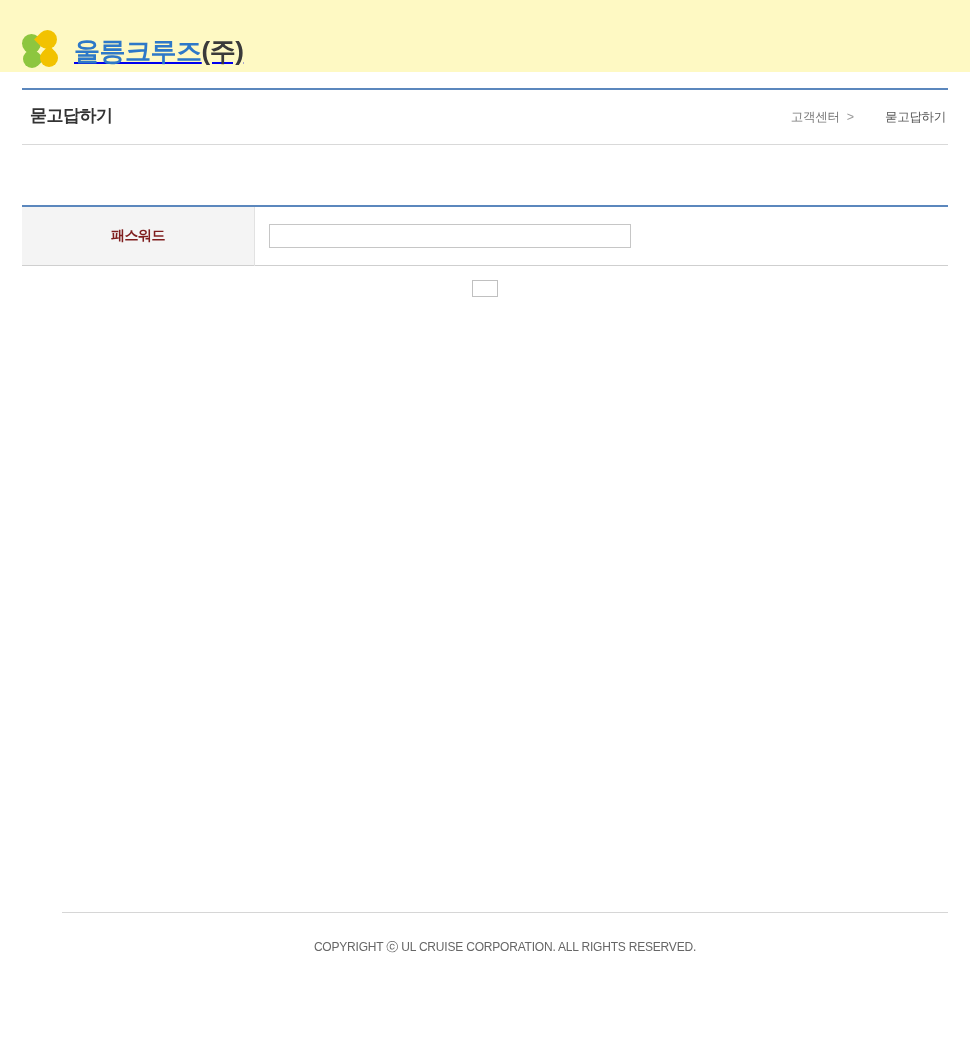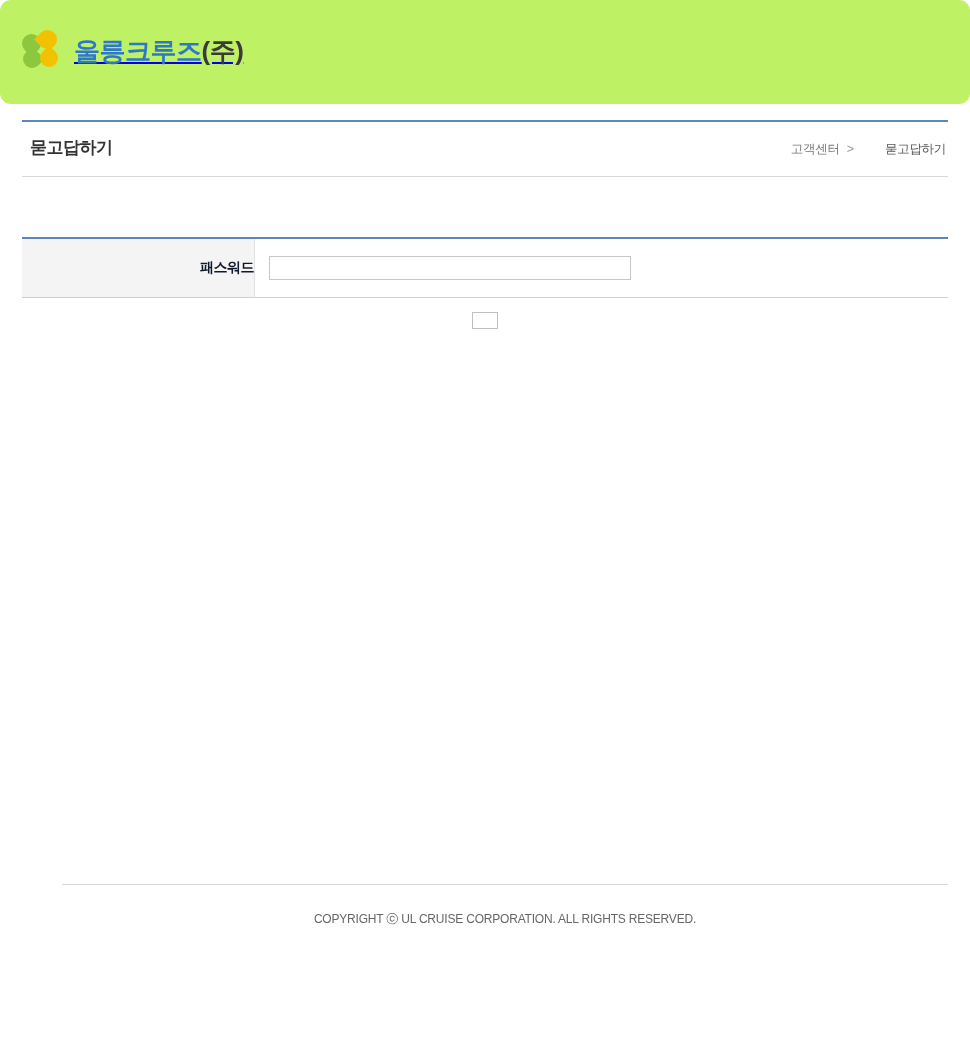--- a/index.html
+++ b/index.html
@@ -10,24 +10,23 @@
     width: 970px;
     height: 1042px;
     background: #ffffff;
     font-family: "Liberation Sans", "DejaVu Sans", sans-serif;
     color: #333333;
     overflow: hidden;
   }
 
   
   .header {
-    height: 104px;
+    height: 72px;
     position: relative;
-    background: #bef264;
-    border-radius: 11px;
+    background: #fef9c3;
   }
   .logo-wrap {
     position: absolute;
     left: 22px;
     top: 30px;
     display: flex;
     align-items: center;
   }
   .logo-mark {
     width: 42px;
@@ -101,22 +100,22 @@
     border-top: 2px solid #5b87bd;
     border-bottom: 1px solid #cfcfcf;
     table-layout: fixed;
   }
   .form-table th {
     width: 232px;
     background: #f4f4f4;
     border-right: 1px solid #e2e2e2;
     font-size: 14px;
     font-weight: bold;
-    color: #0f172a;
-    text-align: right;
+    color: #7f1d1d;
+    text-align: center;
     padding: 20px 0;
     letter-spacing: -0.5px;
   }
   .form-table td {
     background: #ffffff;
     padding: 16px 14px;
   }
   .pw-input {
     width: 352px;
     height: 22px;
@@ -145,21 +144,21 @@
     padding: 0 4px;
     cursor: pointer;
     font-family: "Liberation Sans", sans-serif;
   }
 
   
   .footer {
     position: absolute;
     left: 0;
     right: 0;
-    top: 884px;
+    top: 912px;
     padding-left: 40px;
   }
   .footer-rule {
     margin: 0 22px;
     border-top: 1px solid #d6d6d6;
   }
   .copyright {
     text-align: center;
     font-size: 12px;
     color: #666666;

